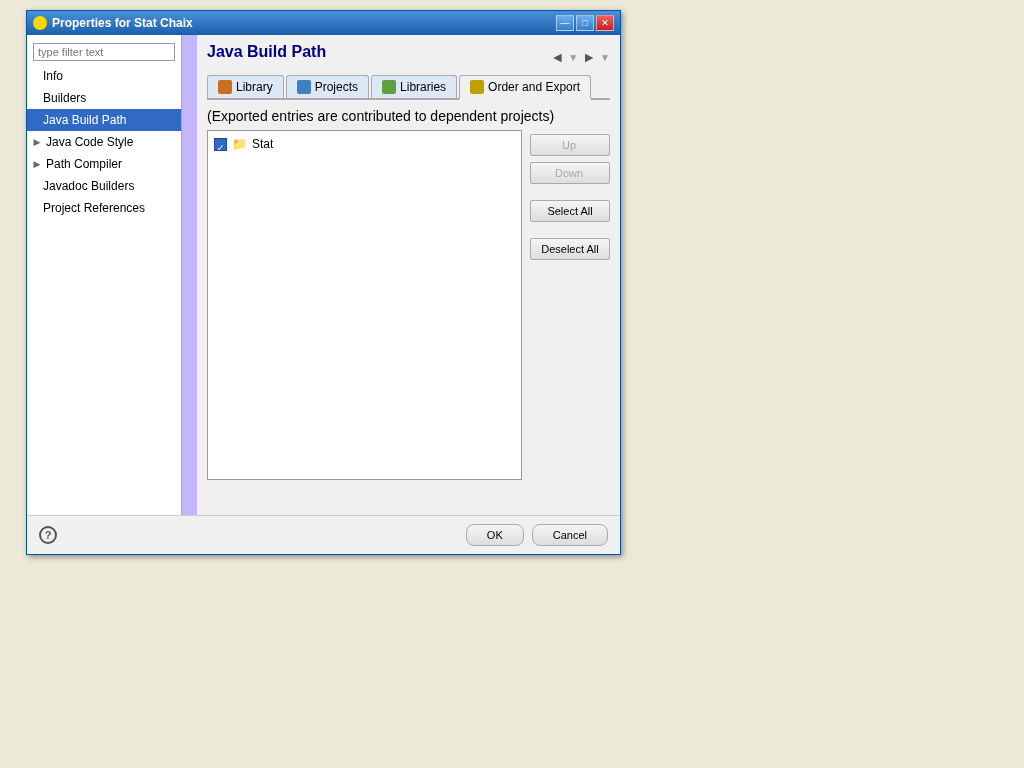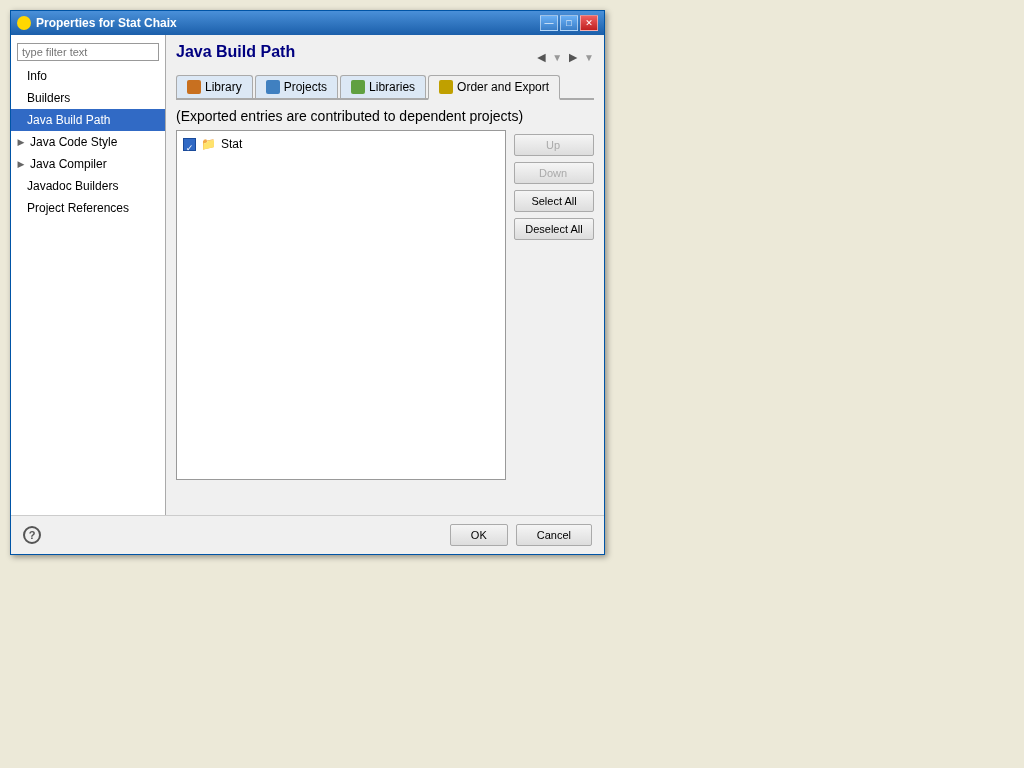--- a/index.html
+++ b/index.html
@@ -1,21 +1,21 @@
 <!DOCTYPE html>
 <html><head>
   <meta charset="utf-8">
   <style>
     * { box-sizing: border-box; margin: 0; padding: 0; font-family: 'Segoe UI', Tahoma, sans-serif; font-size: 12px; }
     body { background: #ece9d8; }
 
     .window {
       position: absolute;
       top: 10px;
-      left: 10px;
+      left: 26px;
       width: 595px;
       border: 1px solid #0054a6;
       box-shadow: 2px 2px 6px rgba(0,0,0,0.4);
       background: #c4b5fd;
     }
 
     .title-bar {
       background: linear-gradient(to bottom, #4a90d9 0%, #1b5faa 100%);
       color: white;
       padding: 4px 6px;
@@ -63,20 +63,21 @@
       justify-content: center;
     }
 
     .title-btn.close {
       background: linear-gradient(to bottom, #f06060, #c02020);
     }
 
     .main-area {
       display: flex;
       flex: 1;
+      gap: 15px;
     }
 
     
     .sidebar {
       width: 155px;
       background: white;
       border-right: 1px solid #aaa;
       padding: 4px 0;
       min-height: 480px;
     }
@@ -239,21 +240,21 @@
       background: linear-gradient(to bottom, #f5f5f5, #ddd);
       cursor: pointer;
       font-size: 11px;
       text-align: center;
       border-radius: 2px;
       color: #000;
     }
     .action-btn:disabled, .action-btn.disabled { color: #aaa; cursor: default; padding-left: 6px; }
 
     .action-btn.select-all, .action-btn.deselect-all {
-      margin-top: 0;
+      margin-top: 10px;
     }
 
     
     .bottom-bar {
       border-top: 1px solid #ccc;
       padding: 8px 12px;
       display: flex;
       align-items: center;
       justify-content: space-between;
       background: #f0f0f0;
@@ -277,21 +278,21 @@
       display: flex;
       gap: 8px;
     }
 
     .dialog-btn {
       padding: 4px 20px;
       border: 1px solid #aaa;
       background: linear-gradient(to bottom, #f5f5f5, #ddd);
       cursor: pointer;
       font-size: 11px;
-      border-radius: 2px;
+      border-radius: 8px;
     }
 
     .content-header {
       display: flex;
       align-items: center;
       justify-content: space-between;
       margin-bottom: 6px;
     }
   </style>
 </head>
@@ -324,21 +325,21 @@
       </div>
       <div class="sidebar-item selected">
         <span>Java Build Path</span>
       </div>
       <div class="sidebar-item has-expand">
         <span class="expand-icon">▶</span>
         <span>Java Code Style</span>
       </div>
       <div class="sidebar-item has-expand">
         <span class="expand-icon">▶</span>
-        <span>Java Compiler</span>
+        <span>Path Compiler</span>
       </div>
       <div class="sidebar-item">
         <span>Javadoc Builders</span>
       </div>
       <div class="sidebar-item">
         <span>Project References</span>
       </div>
     </div>
 
     <div class="content">

